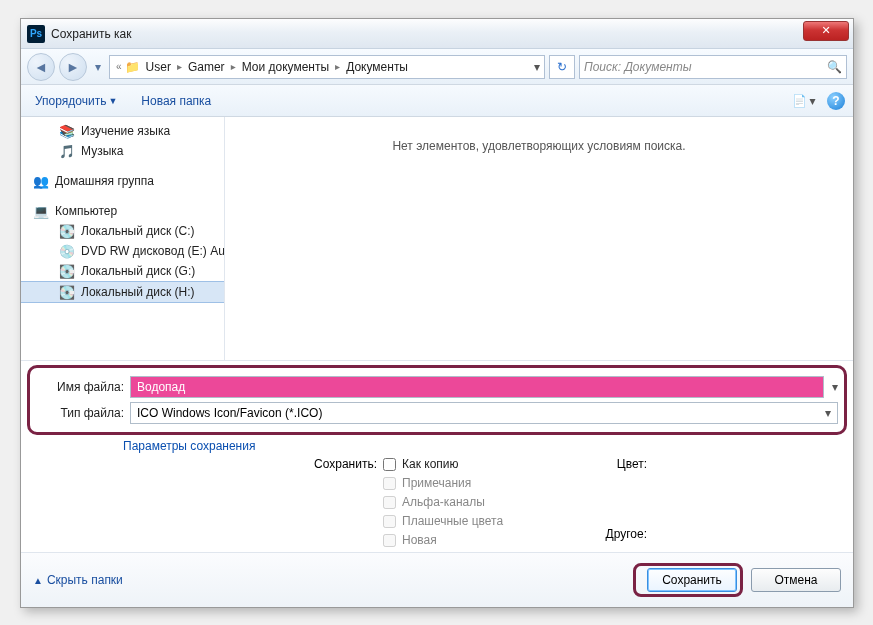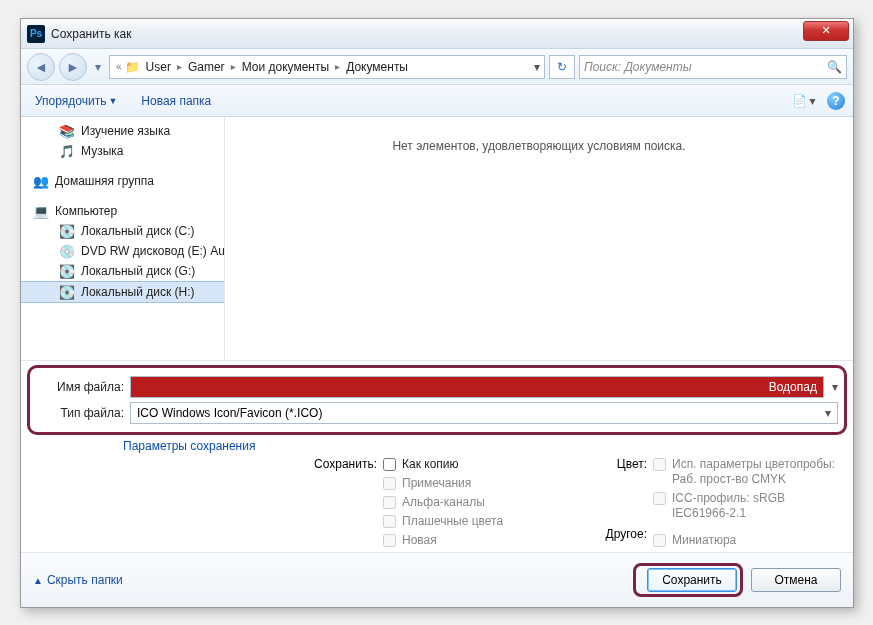--- a/index.html
+++ b/index.html
@@ -171,21 +171,21 @@
   .row input, .row .combo {
     flex:1;
     height: 22px;
     border: 1px solid #b0bdca;
     padding: 0 6px;
     font-family: inherit;
     font-size: 12px;
     background:#fff;
   }
   .row input.sel {
-    background: #b91c1c; color:#fff;text-align:right;
+    background: #ec4899; color:#fff;
   }
   .combo {
     display:flex; align-items:center;
     background: linear-gradient(#fdfdfd,#ececec);
     gap:4px;
   }
   .combo .dd-ar { margin-left:auto; color:#555; }
   .sm-combo .dd-ar { color:#555; margin-left:2px; }
   .save-params { color:#0a4fb0; margin-left: 92px; padding-top:2px; cursor:pointer; }
   .options {
@@ -365,35 +365,20 @@
         <label class="chk">
             <input type="checkbox" disabled="" style="">
             <span class="lbl">Новая</span>
           </label>
       </div>
       <div class="opt-col coll">
         <span>Цвет:</span>
         <span style="height:48px"></span>
         <span>Другое:</span>
       </div>
-      <div class="opt-col color">
-        <label class="chk">
-            <input type="checkbox" disabled="" style="">
-            <span class="lbl">Исп. параметры цветопробы: Раб. прост-во CMYK</span>
-          </label>
-        <label class="chk">
-            <input type="checkbox" disabled="" style="">
-            <span class="lbl">ICC-профиль: sRGB IEC61966-2.1</span>
-          </label>
-        <div style="height:4px"></div>
-        <label class="chk">
-            <input type="checkbox" disabled="" style="">
-            <span class="lbl">Миниатюра</span>
-          </label>
-      </div>
     </div>
   </div>
 
   <div class="footer">
     <div class="hide-folders">
       <span class="car">▲</span>
       <span>Скрыть папки</span>
     </div>
     <div class="spacer"></div>
     <div class="save-highlight">

